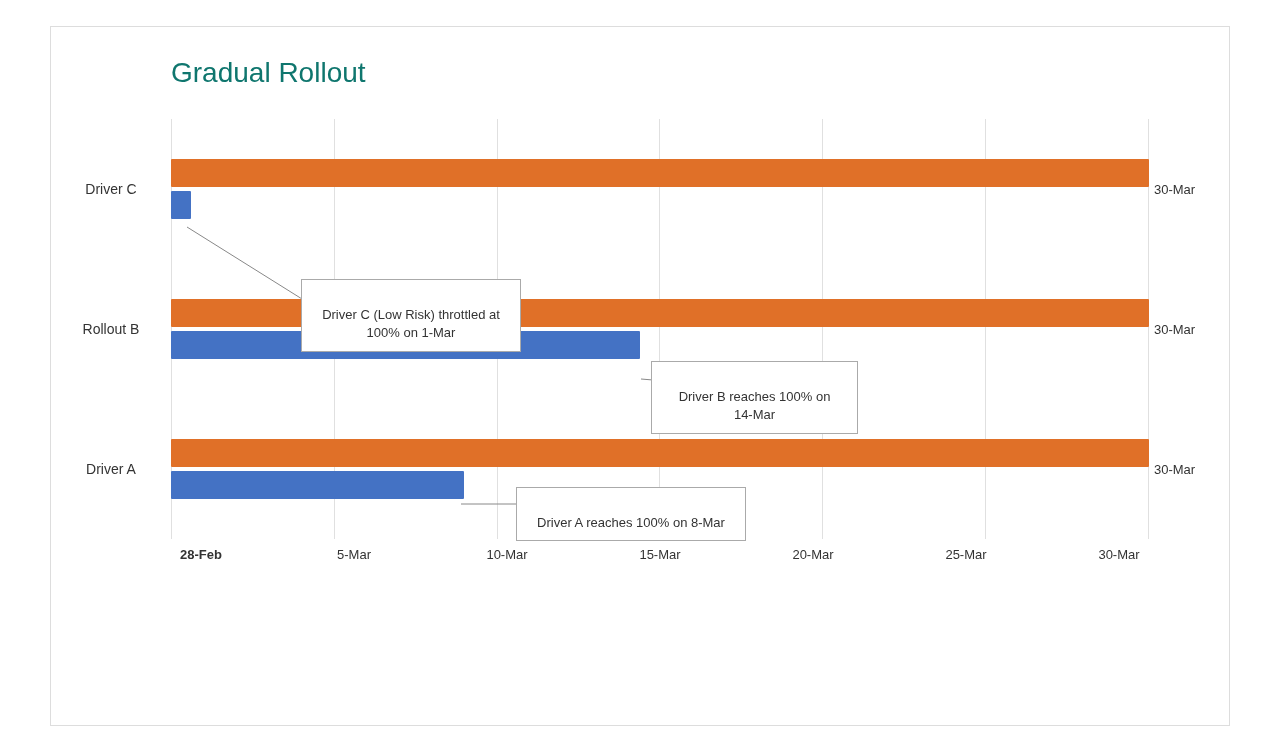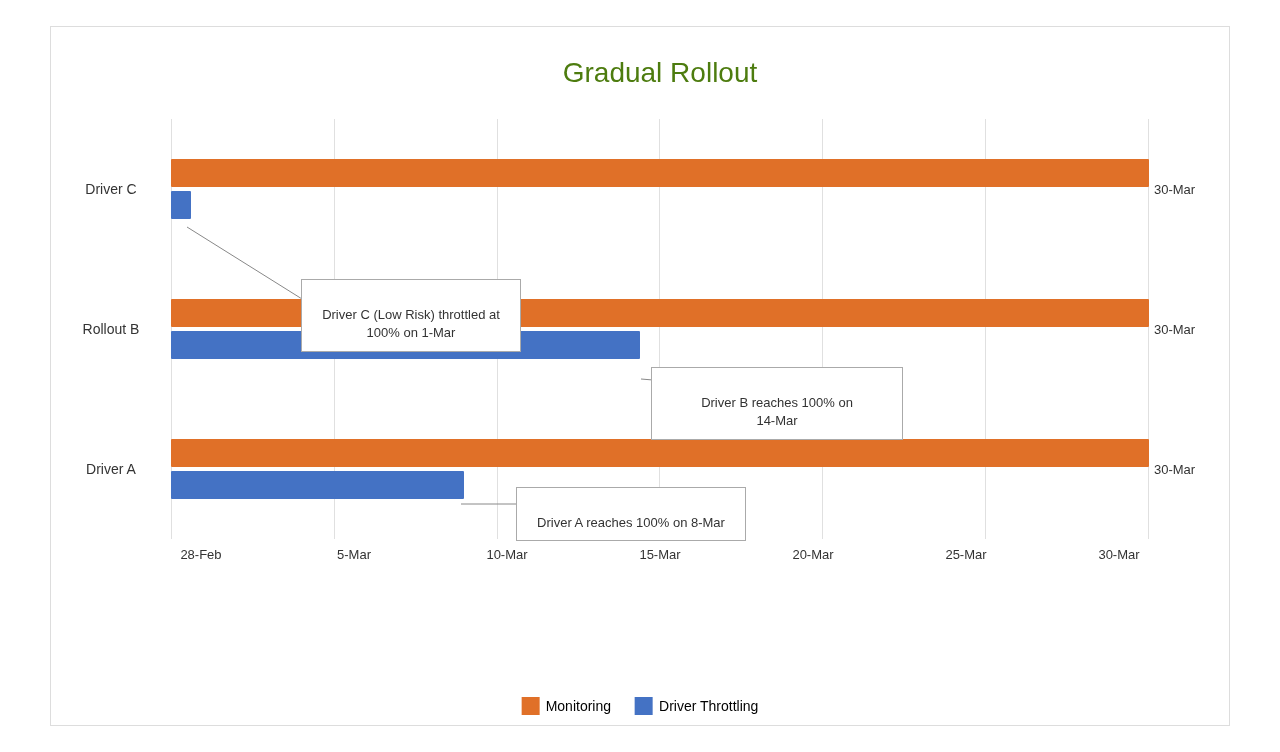--- a/index.html
+++ b/index.html
@@ -14,24 +14,24 @@
     }
     .chart-container {
       width: 1180px;
       height: 700px;
       background: #fff;
       border: 1px solid #ddd;
       position: relative;
       padding: 30px 80px 100px 120px;
     }
     .chart-title {
-      text-align: center;
+      text-align: left;
       font-size: 28px;
       font-weight: 400;
-      color: #4d7c0f;
+      color: #0f766e;
       margin-bottom: 30px;
     }
     .chart-area {
       position: relative;
       width: 100%;
       height: 460px;
     }
     
     .grid-lines {
       position: absolute;
@@ -72,21 +72,21 @@
       align-items: flex-start;
       padding-top: 8px;
     }
     .x-label {
       font-size: 13px;
       color: #333;
       text-align: center;
       width: 60px;
       margin-left: -30px;
     }
-    .x-label:first-child { margin-left: 0; }
+    .x-label:first-child { margin-left: 0; font-weight: bold; }
     
     .bars-area {
       position: absolute;
       top: 0; left: 0; right: 0;
       bottom: 40px;
       display: flex;
       flex-direction: column;
       justify-content: space-around;
     }
     .driver-row {
@@ -228,33 +228,23 @@
       <line x1="470" y1="260" x2="530" y2="265" stroke="#888" stroke-width="1"></line>
 
       <line x1="290" y1="385" x2="390" y2="385" stroke="#888" stroke-width="1"></line>
     </svg>
 
     <div class="callout" style="left: 130px; top: 160px; width: 220px;">
       <span>Driver C (Low Risk) throttled at
 100% on 1-Mar</span>
     </div>
 
-    <div class="callout" style="left: 480px; top: 248px; width: 252px;">
+    <div class="callout" style="left: 480px; top: 242px; width: 207px;">
       <span>Driver B reaches 100% on
 14-Mar</span>
     </div>
 
     <div class="callout" style="left: 345px; top: 368px; width: 230px;">
       <span>Driver A reaches 100% on 8-Mar</span>
     </div>
   </div>
 
-  <div class="legend">
-    <div class="legend-item">
-      <div class="legend-swatch legend-swatch-orange"></div>
-      <span>Monitoring</span>
-    </div>
-    <div class="legend-item">
-      <div class="legend-swatch legend-swatch-blue"></div>
-      <span>Driver Throttling</span>
-    </div>
-  </div>
 </div>
 
 </body></html>

